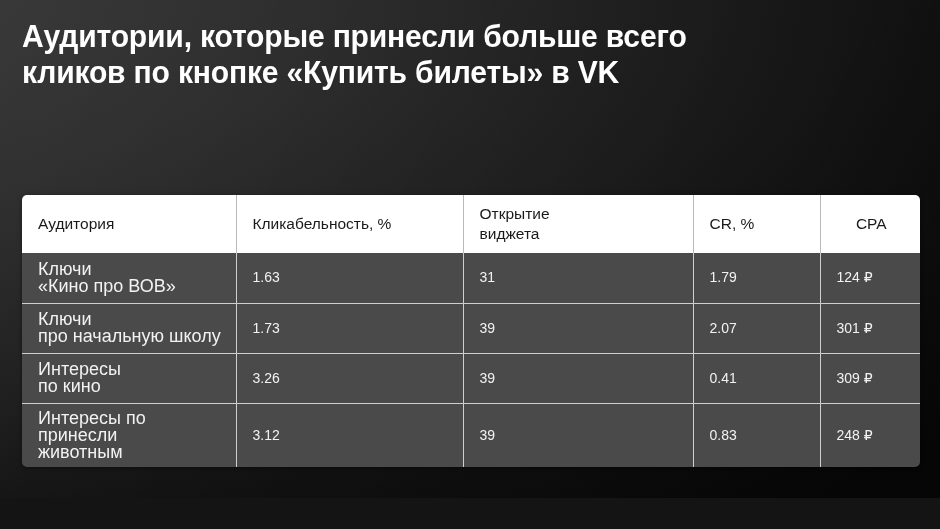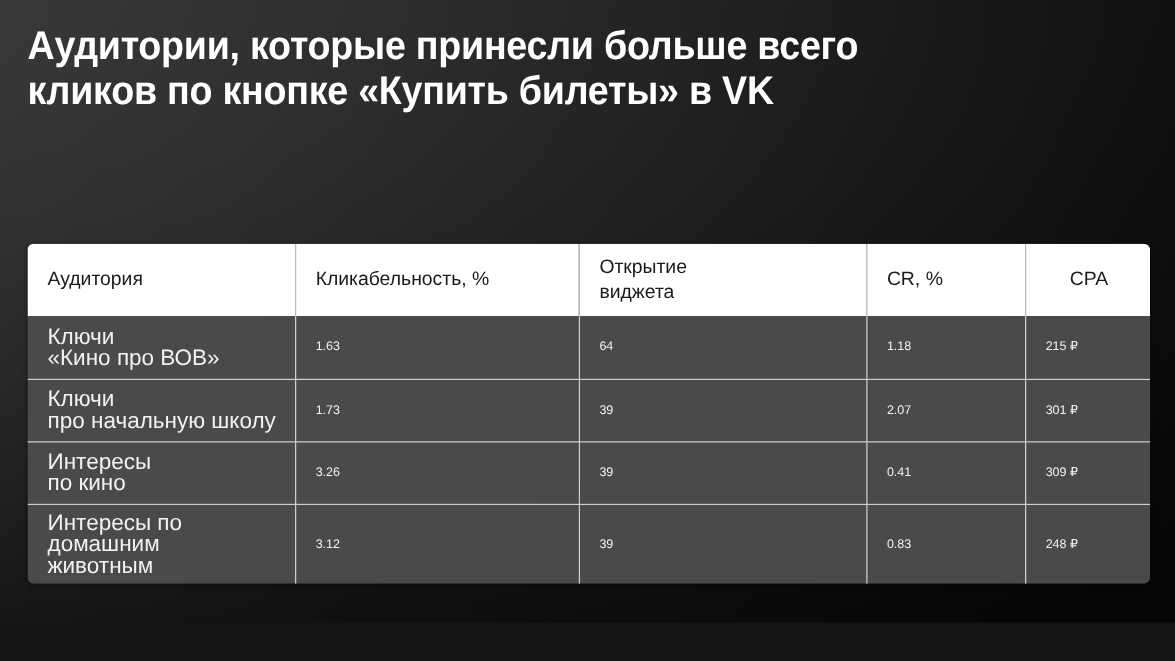--- a/index.html
+++ b/index.html
@@ -101,21 +101,21 @@
     padding: 6px 14px 6px 16px;
     height: 50px;
     border-right: 1px solid #cfcfcf;
     border-bottom: 1px solid #cfcfcf;
     white-space: pre-line;
   }
   tbody td:last-child { border-right: none; }
   tbody tr:last-child td { border-bottom: none; }
 
   tbody td.num {
-    font-size: 10px;
+    font-size: 14px;
   }
 </style>
 </head>
 <body>
 
 <div class="slide">
 
   <h1 class="title">Аудитории, которые принесли больше всего
 кликов по кнопке «Купить билеты» в VK</h1>
 
@@ -136,42 +136,42 @@
 виджета</th>
           <th>CR, %</th>
           <th>CPA</th>
         </tr>
       </thead>
       <tbody>
         <tr>
           <td>Ключи
 «Кино про ВОВ»</td>
           <td class="num">1.63</td>
-          <td class="num">64</td>
-          <td class="num">1.18</td>
-          <td class="num">215 ₽</td>
+          <td class="num">31</td>
+          <td class="num">1.79</td>
+          <td class="num">124 ₽</td>
         </tr>
         <tr>
           <td>Ключи
 про начальную школу</td>
           <td class="num">1.73</td>
           <td class="num">39</td>
           <td class="num">2.07</td>
           <td class="num">301 ₽</td>
         </tr>
         <tr>
           <td>Интересы
 по кино</td>
           <td class="num">3.26</td>
           <td class="num">39</td>
           <td class="num">0.41</td>
           <td class="num">309 ₽</td>
         </tr>
         <tr>
-          <td>Интересы по домашним
+          <td>Интересы по принесли
 животным</td>
           <td class="num">3.12</td>
           <td class="num">39</td>
           <td class="num">0.83</td>
           <td class="num">248 ₽</td>
         </tr>
       </tbody>
     </table>
   </div>
 

